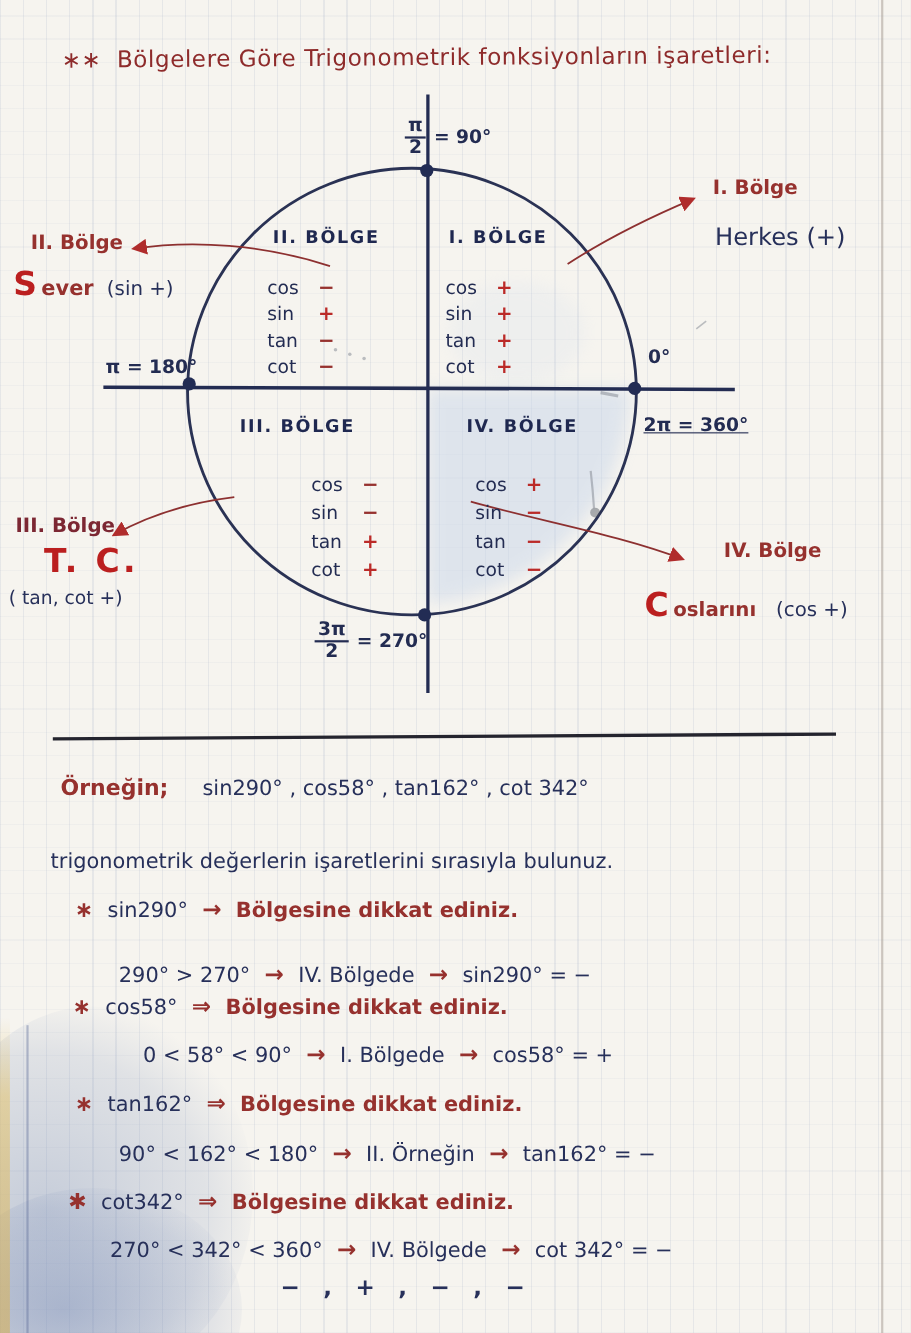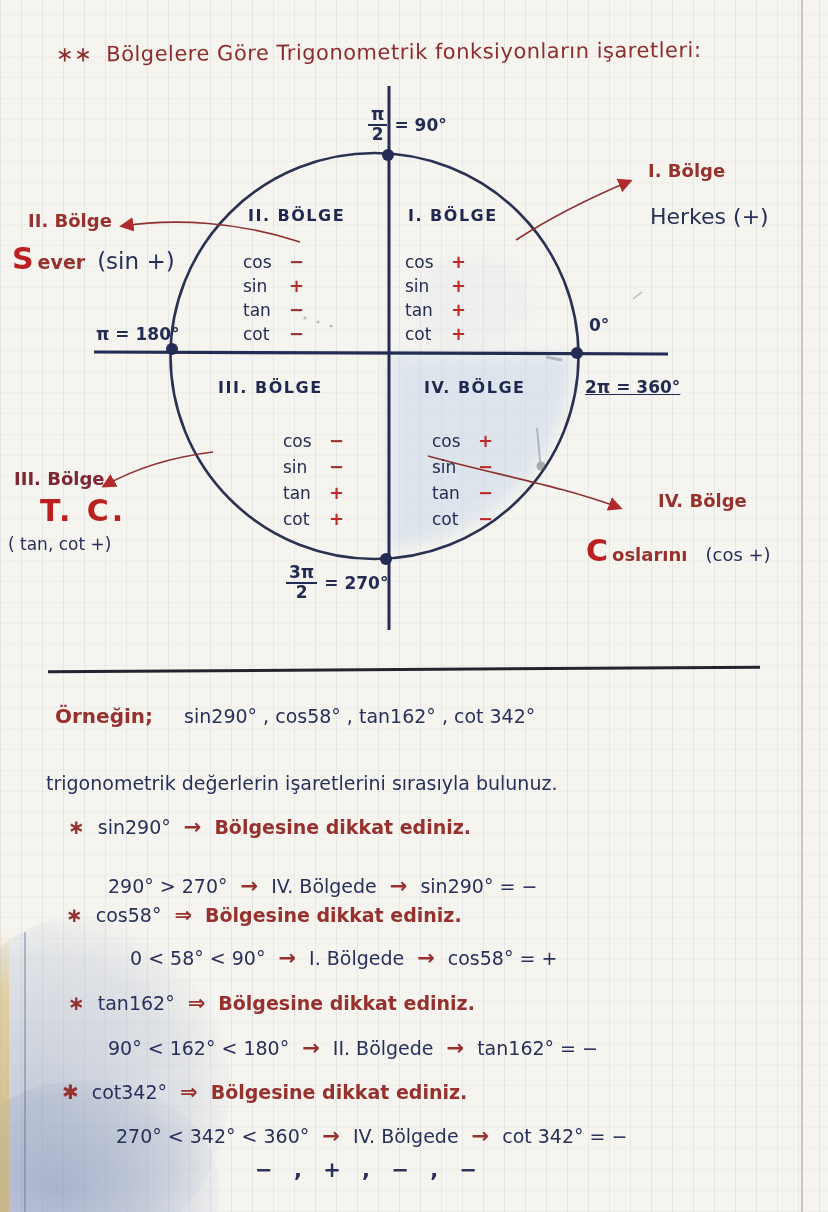--- a/index.html
+++ b/index.html
@@ -194,21 +194,21 @@
     <div class="row">
         <span class="fn">cot</span>
         <span class="sg bred">−</span>
       </div>
   </div>
 
   <div class="abs legend-title hand red" style="left:28px;top:210px;">II. Bölge</div>
   <div class="abs legrow hand" style="left:12px;top:244px;">
     <span class="bigletter">S</span>
     <span class="red" style="font-size:19px;">ever</span>
-    <span class="ink" style="font-size:23px;margin-left:8px;">(sin +)</span>
+    <span class="ink" style="font-size:18px;margin-left:8px;">(sin +)</span>
   </div>
 
   <div class="abs legend-title hand red" style="left:648px;top:160px;">I. Bölge</div>
   <div class="abs hand ink" style="left:650px;top:204px;font-size:22px;">Herkes (+)</div>
 
   <div class="abs legend-title hand" style="left:14px;top:468px;color:#7c2733;">III. Bölge</div>
   <div class="abs bigletter hand" style="left:40px;top:496px;letter-spacing:3px;">T. C.</div>
   <div class="abs hand ink" style="left:8px;top:534px;font-size:17px;">( tan, cot +)</div>
 
   <div class="abs legend-title hand red" style="left:658px;top:490px;">IV. Bölge</div>
@@ -256,32 +256,32 @@
 
   <div class="abs exline hand" style="left:68px;top:991px;">
     <span class="red star">∗</span>
     <span class="ink">tan162°</span>
     <span class="red arrowbig">⇒</span>
     <span class="red">Bölgesine dikkat ediniz.</span>
   </div>
   <div class="abs exline hand" style="left:108px;top:1036px;">
     <span class="ink">90° &lt; 162° &lt; 180°</span>
     <span class="red arrowbig">→</span>
-    <span class="ink">II. Bölgede</span>
+    <span class="ink">II. Örneğin</span>
     <span class="red arrowbig">→</span>
     <span class="ink">tan162° = −</span>
   </div>
 
   <div class="abs exline hand" style="left:62px;top:1080px;">
     <span class="red star">✱</span>
     <span class="ink">cot342°</span>
     <span class="red arrowbig">⇒</span>
     <span class="red">Bölgesine dikkat ediniz.</span>
   </div>
-  <div class="abs exline hand" style="left:116px;top:1124px;">
+  <div class="abs exline hand" style="left:100px;top:1124px;">
     <span class="ink">270° &lt; 342° &lt; 360°</span>
     <span class="red arrowbig">→</span>
     <span class="ink">IV. Bölgede</span>
     <span class="red arrowbig">→</span>
     <span class="ink">cot 342° = −</span>
   </div>
 
   <div class="abs hand ink final-line" style="left:255px;top:1158px;">− , + , − , −</div>
 
 </div>

